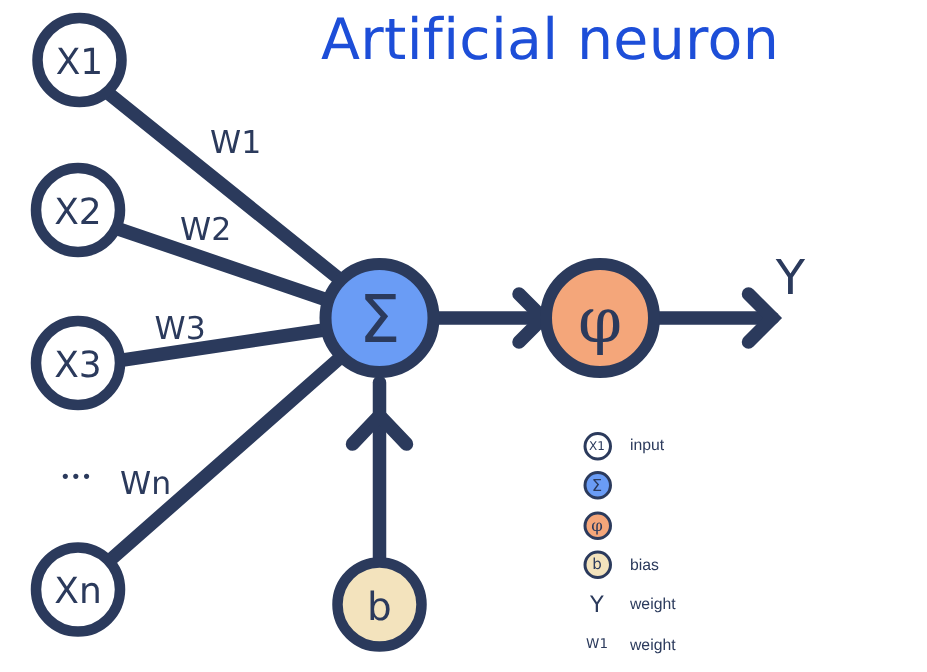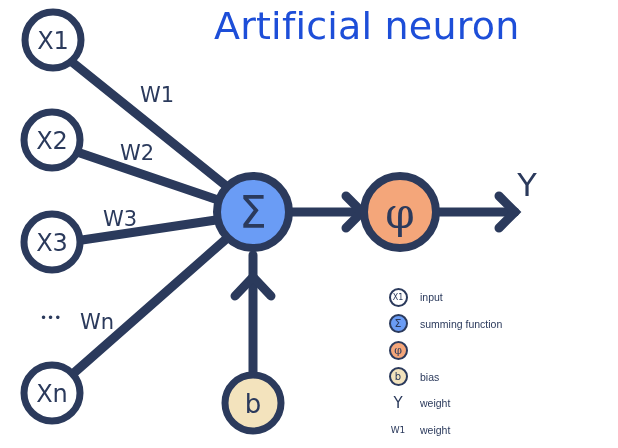--- a/index.html
+++ b/index.html
@@ -78,21 +78,20 @@
   <div class="legend-row">
     <div class="legend-icon">
         <div class="circ" style="background:#fff;">X1</div>
       </div>
     <span class="legend-label">input</span>
   </div>
   <div class="legend-row">
     <div class="legend-icon">
         <div class="circ" style="background:#6a9cf5;font-size:11px;">Σ</div>
       </div>
-    <span class="legend-label">summing function</span>
   </div>
   <div class="legend-row">
     <div class="legend-icon">
         <div class="circ" style="background:#f4a67a;font-size:11px;font-family:'DejaVu Serif',serif;">φ</div>
       </div>
   </div>
   <div class="legend-row">
     <div class="legend-icon">
         <div class="circ" style="background:#f3e3bd;font-size:10px;">b</div>
       </div>

